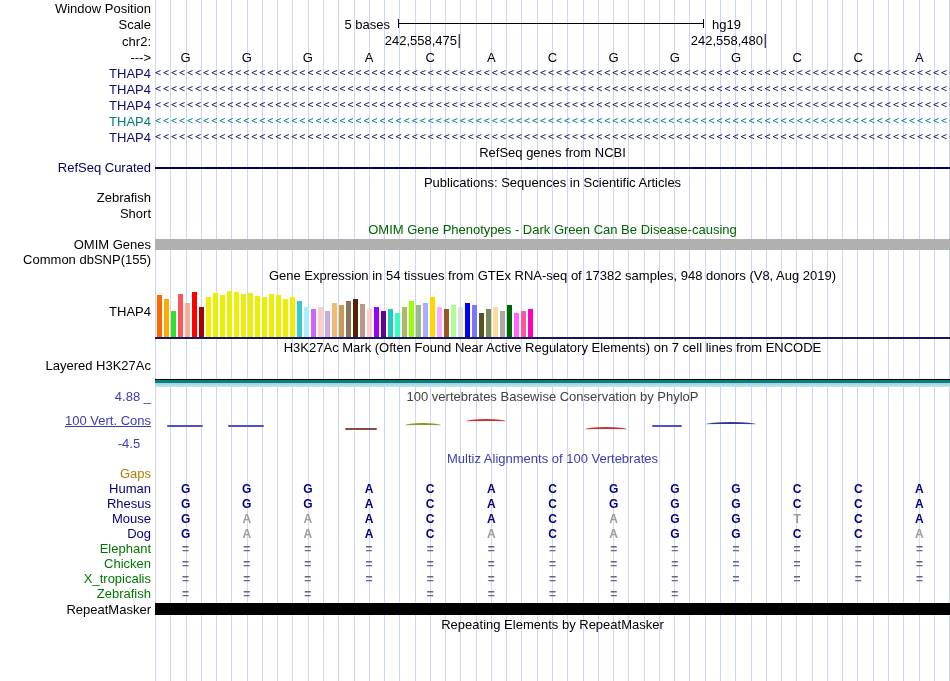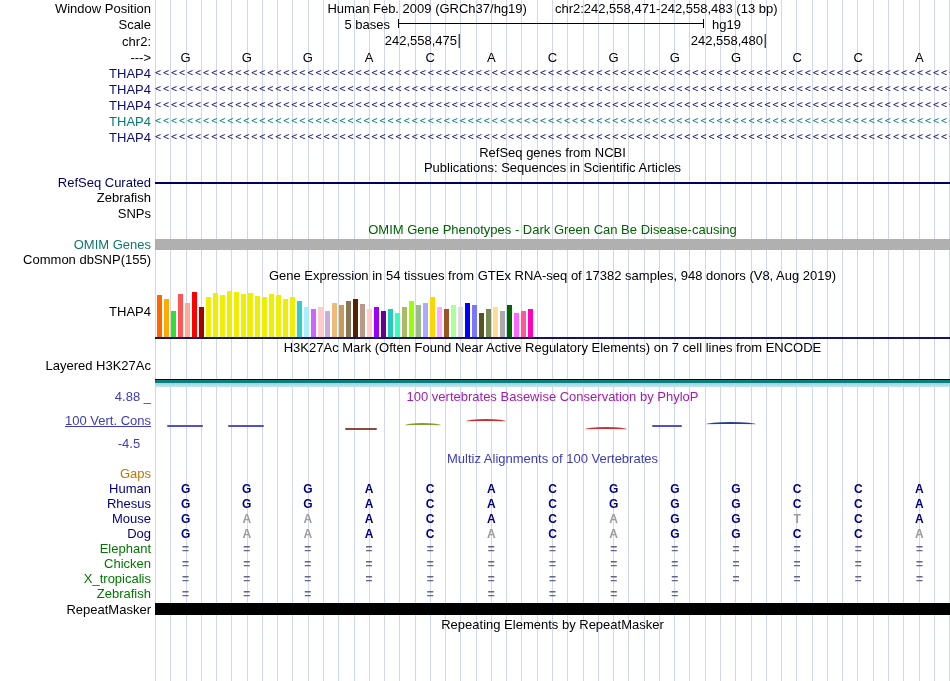--- a/index.html
+++ b/index.html
@@ -46,24 +46,20 @@
   .ref-base{font-size:13px}
 </style>
 </head>
 <body>
 
 <div class="browser">
   <div class="grid-bg"></div>
 
   <div class="row r16">
     <div class="label">Window Position</div>
-    <div class="main wp-main">
-      <span>Human Feb. 2009 (GRCh37/hg19)</span>
-      <span>chr2:242,558,471-242,558,483 (13 bp)</span>
-    </div>
   </div>
 
   <div class="row r17">
     <div class="label">Scale</div>
     <div class="main">
       <span class="scale-text">5 bases</span>
       <span class="scale-bracket"></span>
       <span class="scale-asm">hg19</span>
     </div>
   </div>
@@ -116,45 +112,45 @@
         <div class="label" style="color: rgb(12, 12, 120);">THAP4</div>
         <div class="main arrows" style="color: rgb(12, 12, 120);">&lt;&lt;&lt;&lt;&lt;&lt;&lt;&lt;&lt;&lt;&lt;&lt;&lt;&lt;&lt;&lt;&lt;&lt;&lt;&lt;&lt;&lt;&lt;&lt;&lt;&lt;&lt;&lt;&lt;&lt;&lt;&lt;&lt;&lt;&lt;&lt;&lt;&lt;&lt;&lt;&lt;&lt;&lt;&lt;&lt;&lt;&lt;&lt;&lt;&lt;&lt;&lt;&lt;&lt;&lt;&lt;&lt;&lt;&lt;&lt;&lt;&lt;&lt;&lt;&lt;&lt;&lt;&lt;&lt;&lt;&lt;&lt;&lt;&lt;&lt;&lt;&lt;&lt;&lt;&lt;&lt;&lt;&lt;&lt;&lt;&lt;&lt;&lt;&lt;&lt;&lt;&lt;&lt;&lt;&lt;&lt;&lt;&lt;&lt;&lt;&lt;&lt;&lt;&lt;&lt;&lt;&lt;&lt;&lt;&lt;&lt;&lt;&lt;&lt;&lt;&lt;&lt;&lt;&lt;&lt;&lt;&lt;&lt;&lt;&lt;&lt;&lt;&lt;&lt;&lt;&lt;&lt;&lt;&lt;&lt;&lt;&lt;&lt;&lt;&lt;&lt;&lt;&lt;&lt;&lt;&lt;&lt;&lt;&lt;&lt;&lt;&lt;&lt;&lt;&lt;&lt;&lt;&lt;&lt;&lt;</div>
       </div>
     </div>
 
   <div class="row r15">
     <div class="label"></div>
     <div class="main center">RefSeq genes from NCBI</div>
   </div>
   <div class="row r15">
+    <div class="label" style="color: rgb(0, 0, 100);">RefSeq Curated</div>
+    <div class="main">
+      <div class="hline" style="background: rgb(0, 0, 100);"></div>
+    </div>
+  </div>
+
+  <div class="row r15">
     <div class="label"></div>
     <div class="main center">Publications: Sequences in Scientific Articles</div>
-  </div>
-
-  <div class="row r15">
-    <div class="label" style="color: rgb(0, 0, 100);">RefSeq Curated</div>
-    <div class="main">
-      <div class="hline" style="background: rgb(0, 0, 100);"></div>
-    </div>
   </div>
   <div class="row r15">
     <div class="label">Zebrafish</div>
     <div class="main"></div>
   </div>
   <div class="row r16">
-    <div class="label">SNPs</div>
+    <div class="label">Short</div>
     <div class="main"></div>
   </div>
 
   <div class="row r16">
     <div class="label"></div>
     <div class="main center" style="color: rgb(0, 100, 0);">OMIM Gene Phenotypes - Dark Green Can Be Disease-causing</div>
   </div>
   <div class="row r14">
-    <div class="label" style="color: #0f766e; text-align: center;">OMIM Genes</div>
+    <div class="label" style="color: #000000; text-align: center;">OMIM Genes</div>
     <div class="main">
       <div class="bar-omim" style="background: rgb(176, 176, 176);"></div>
     </div>
   </div>
 
   <div class="row r16">
     <div class="label">Common dbSNP(155)</div>
     <div class="main"></div>
   </div>
 
@@ -230,21 +226,21 @@
   </div>
   <div class="row r33 lab-top">
     <div class="label">Layered H3K27Ac</div>
     <div class="main">
       <div class="h3k-bar"></div>
     </div>
   </div>
 
   <div class="row r16">
     <div class="label" style="color: rgb(60, 60, 180);">4.88 _</div>
-    <div class="main center" style="color: #a21caf;">100 vertebrates Basewise Conservation by PhyloP</div>
+    <div class="main center" style="color: #404040;">100 vertebrates Basewise Conservation by PhyloP</div>
   </div>
   <div class="row r32">
     <div class="label" style="color: rgb(60, 60, 180); text-decoration: underline;">100 Vert. Cons</div>
     <div class="main">
         <div class="pmark" style="left: 12px; top: 21px; width: 36px; background: rgb(80, 80, 200); height: 2px; border-radius: 2px;"></div>
         <div class="pmark" style="left: 73px; top: 21px; width: 36px; background: rgb(80, 80, 200); height: 2px; border-radius: 2px;"></div>
         <div class="pmark" style="left: 190px; top: 24px; width: 32px; background: rgb(138, 74, 58); height: 2px; border-radius: 2px;"></div>
         <div class="pmark" style="left: 250px; top: 19px; width: 36px; border-top: 2px solid rgb(138, 154, 40); height: 5px; border-radius: 100% 100% 0px 0px;"></div>
         <div class="pmark" style="left: 311px; top: 15px; width: 40px; border-top: 2px solid rgb(200, 50, 50); height: 5px; border-radius: 100% 100% 0px 0px;"></div>
         <div class="pmark" style="left: 430px; top: 23px; width: 42px; border-top: 2px solid rgb(200, 50, 50); height: 5px; border-radius: 100% 100% 0px 0px;"></div>

